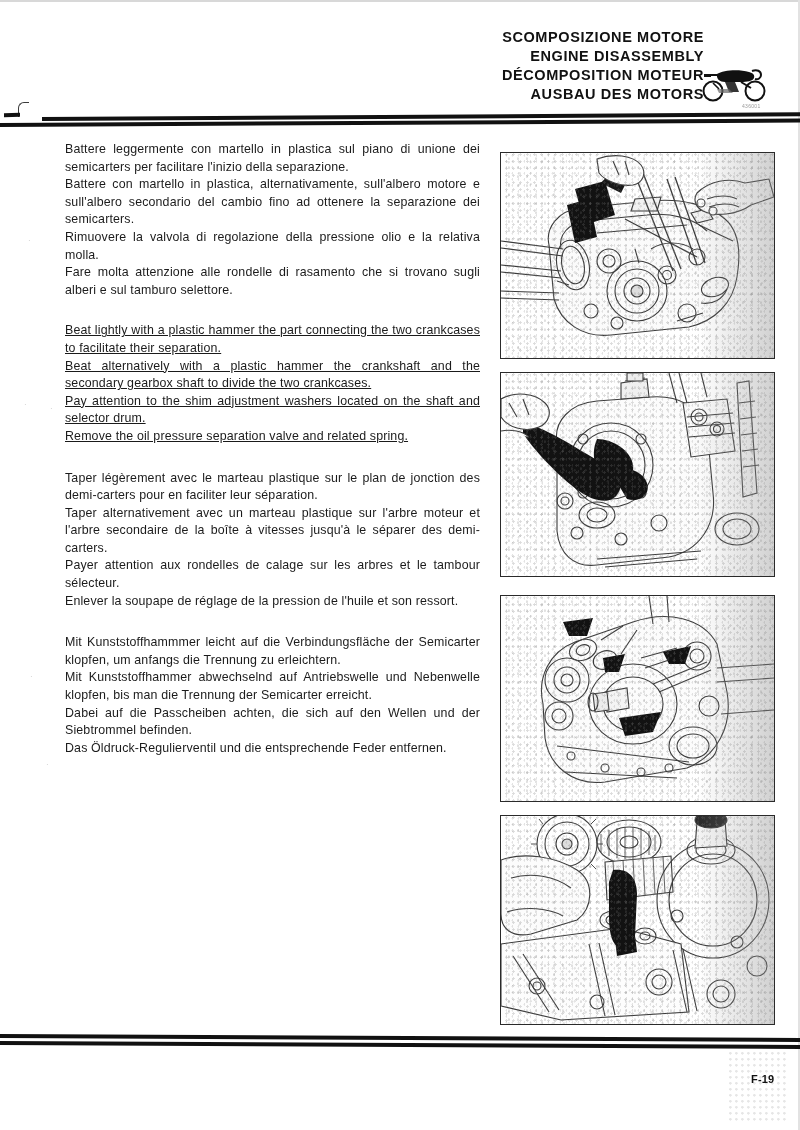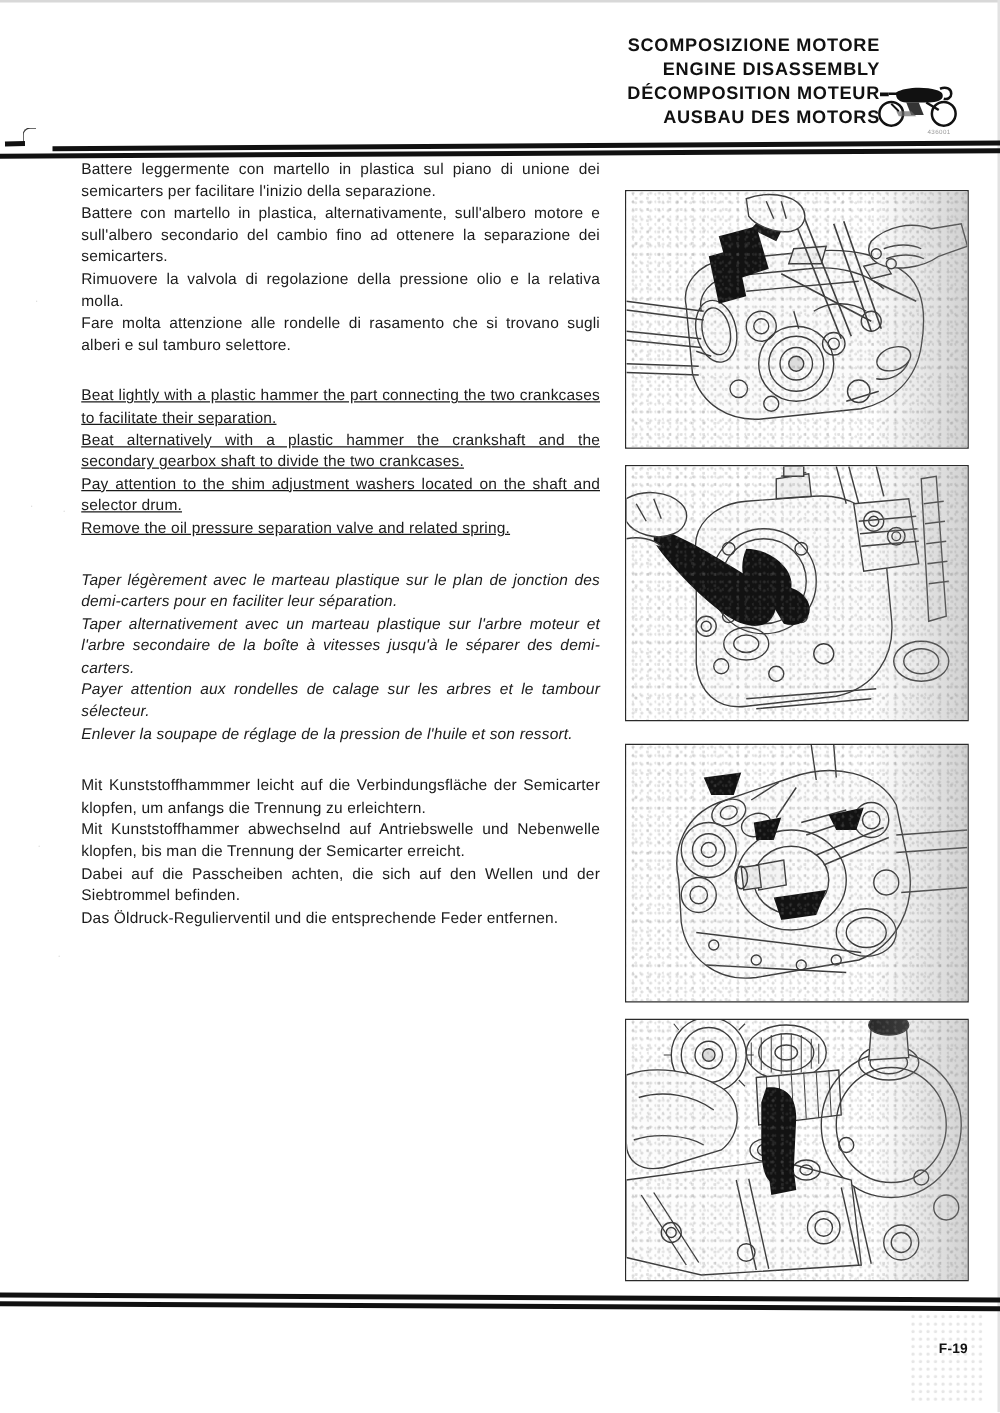--- a/index.html
+++ b/index.html
@@ -126,42 +126,42 @@
     width: 806px; height: 3.5px;
     background: #111;
     transform: rotate(0.28deg);
     transform-origin: left center;
   }
 
   
   .text-col {
     position: absolute;
     left: 65px;
-    top: 127px;
+    top: 141px;
     width: 415px;
   }
   .lang-block {
     margin-bottom: 17px;
   }
   .lang-block p {
     margin: 0;
     font-family: "Liberation Sans", sans-serif;
     font-size: 12.4px;
     line-height: 17.6px;
     letter-spacing: 0.15px;
     color: #1b1b1b;
     text-align: justify;
     text-justify: inter-word;
   }
   .lang-block p.last-of-para {
     text-align: left;
   }
   #it-block { margin-bottom: 23px; }
   #en-block { margin-bottom: 24px; text-decoration: underline; }
-  #fr-block { margin-bottom: 24px; font-style: italic; }
+  #fr-block { margin-bottom: 24px; }
 
   
   .photo {
     position: absolute;
     border: 1.4px solid #2a2a2a;
     background: #ffffff;
     overflow: hidden;
   }
   .photo .inner { position:absolute; inset:0; }
   .photo svg { display:block; width:100%; height:100%; }

